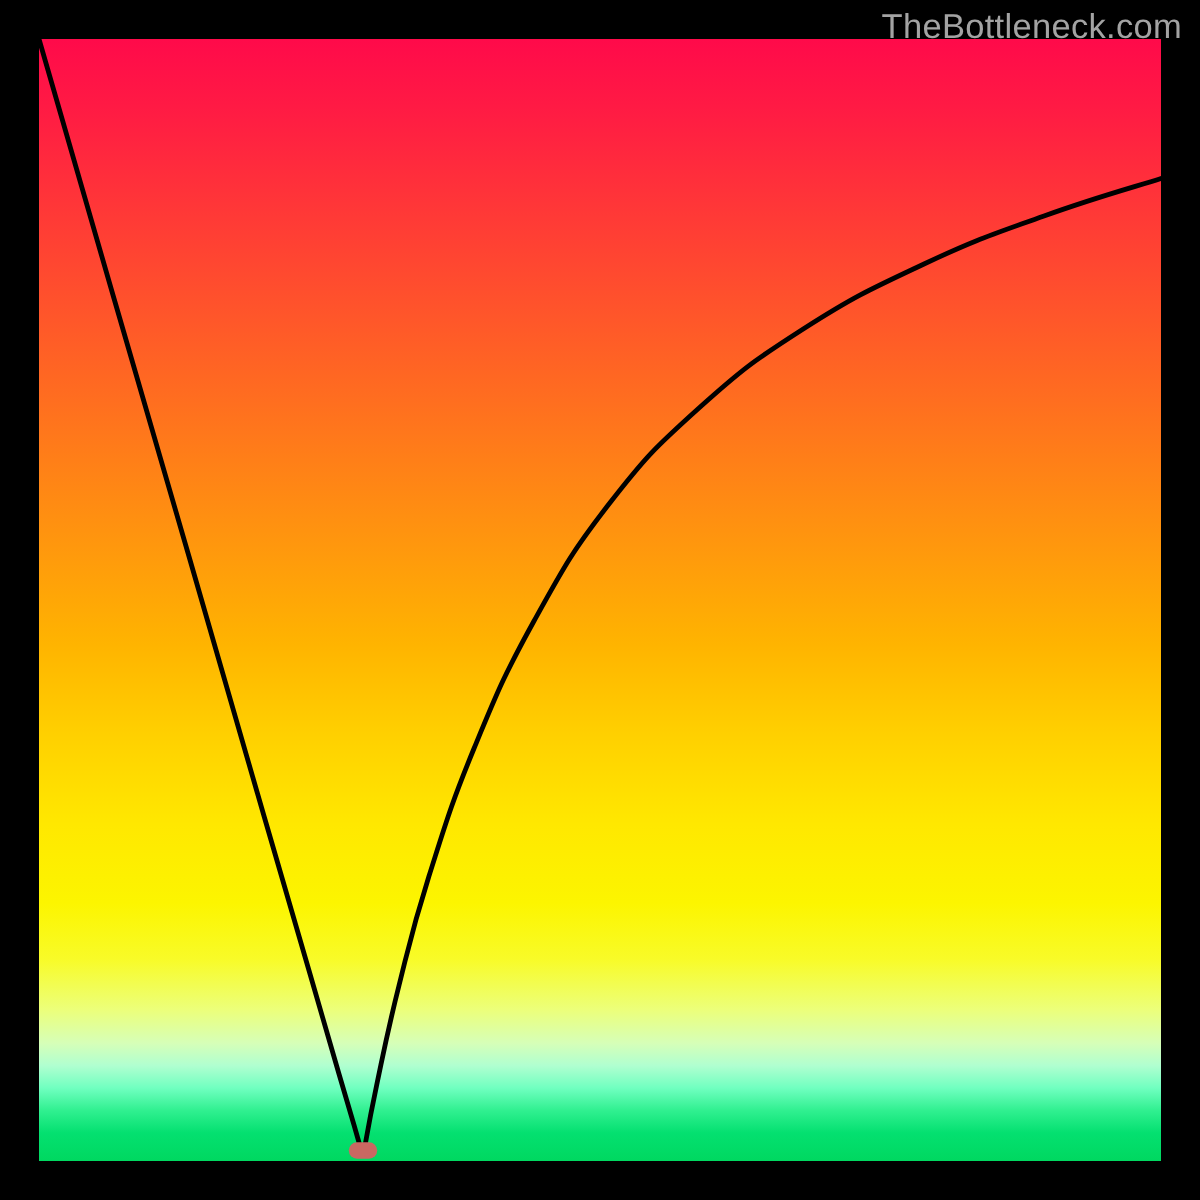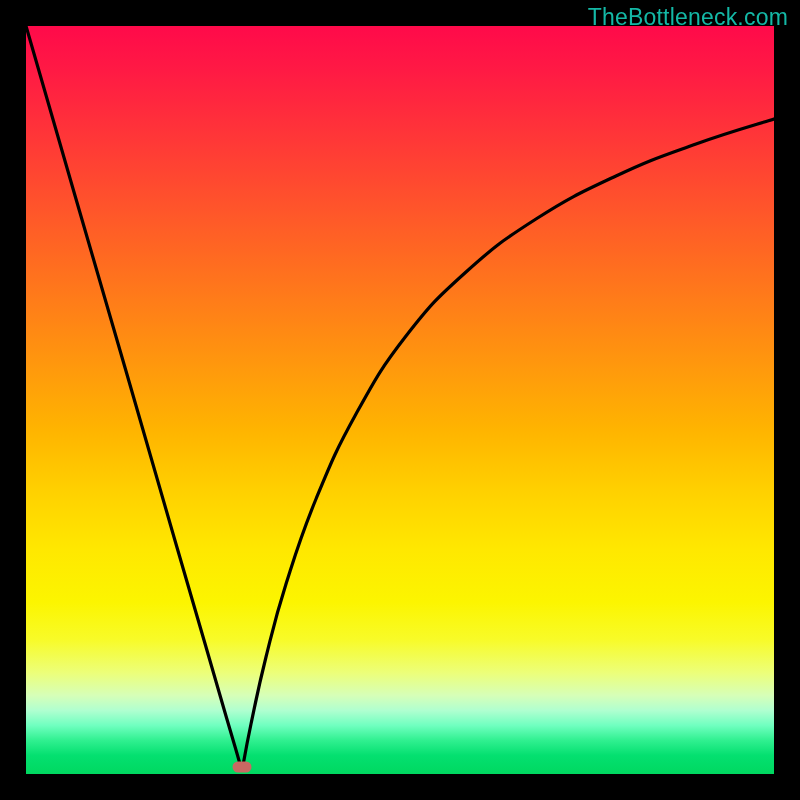--- a/index.html
+++ b/index.html
@@ -59,21 +59,21 @@
     width: 19px;
     height: 11px;
     border-radius: 6px;
     background: #c96862;
     transform: translate(-50%, -50%);
   }
   .watermark {
     position: absolute;
     top: 4px;
     right: 12px;
-    color: #14b8a6;
+    color: #a3a3a3;
     font-size: 23px;
     font-weight: 500;
     letter-spacing: 0.2px;
   }
 </style>
 </head>
 <body>
 
 <div class="watermark">TheBottleneck.com</div>
 

